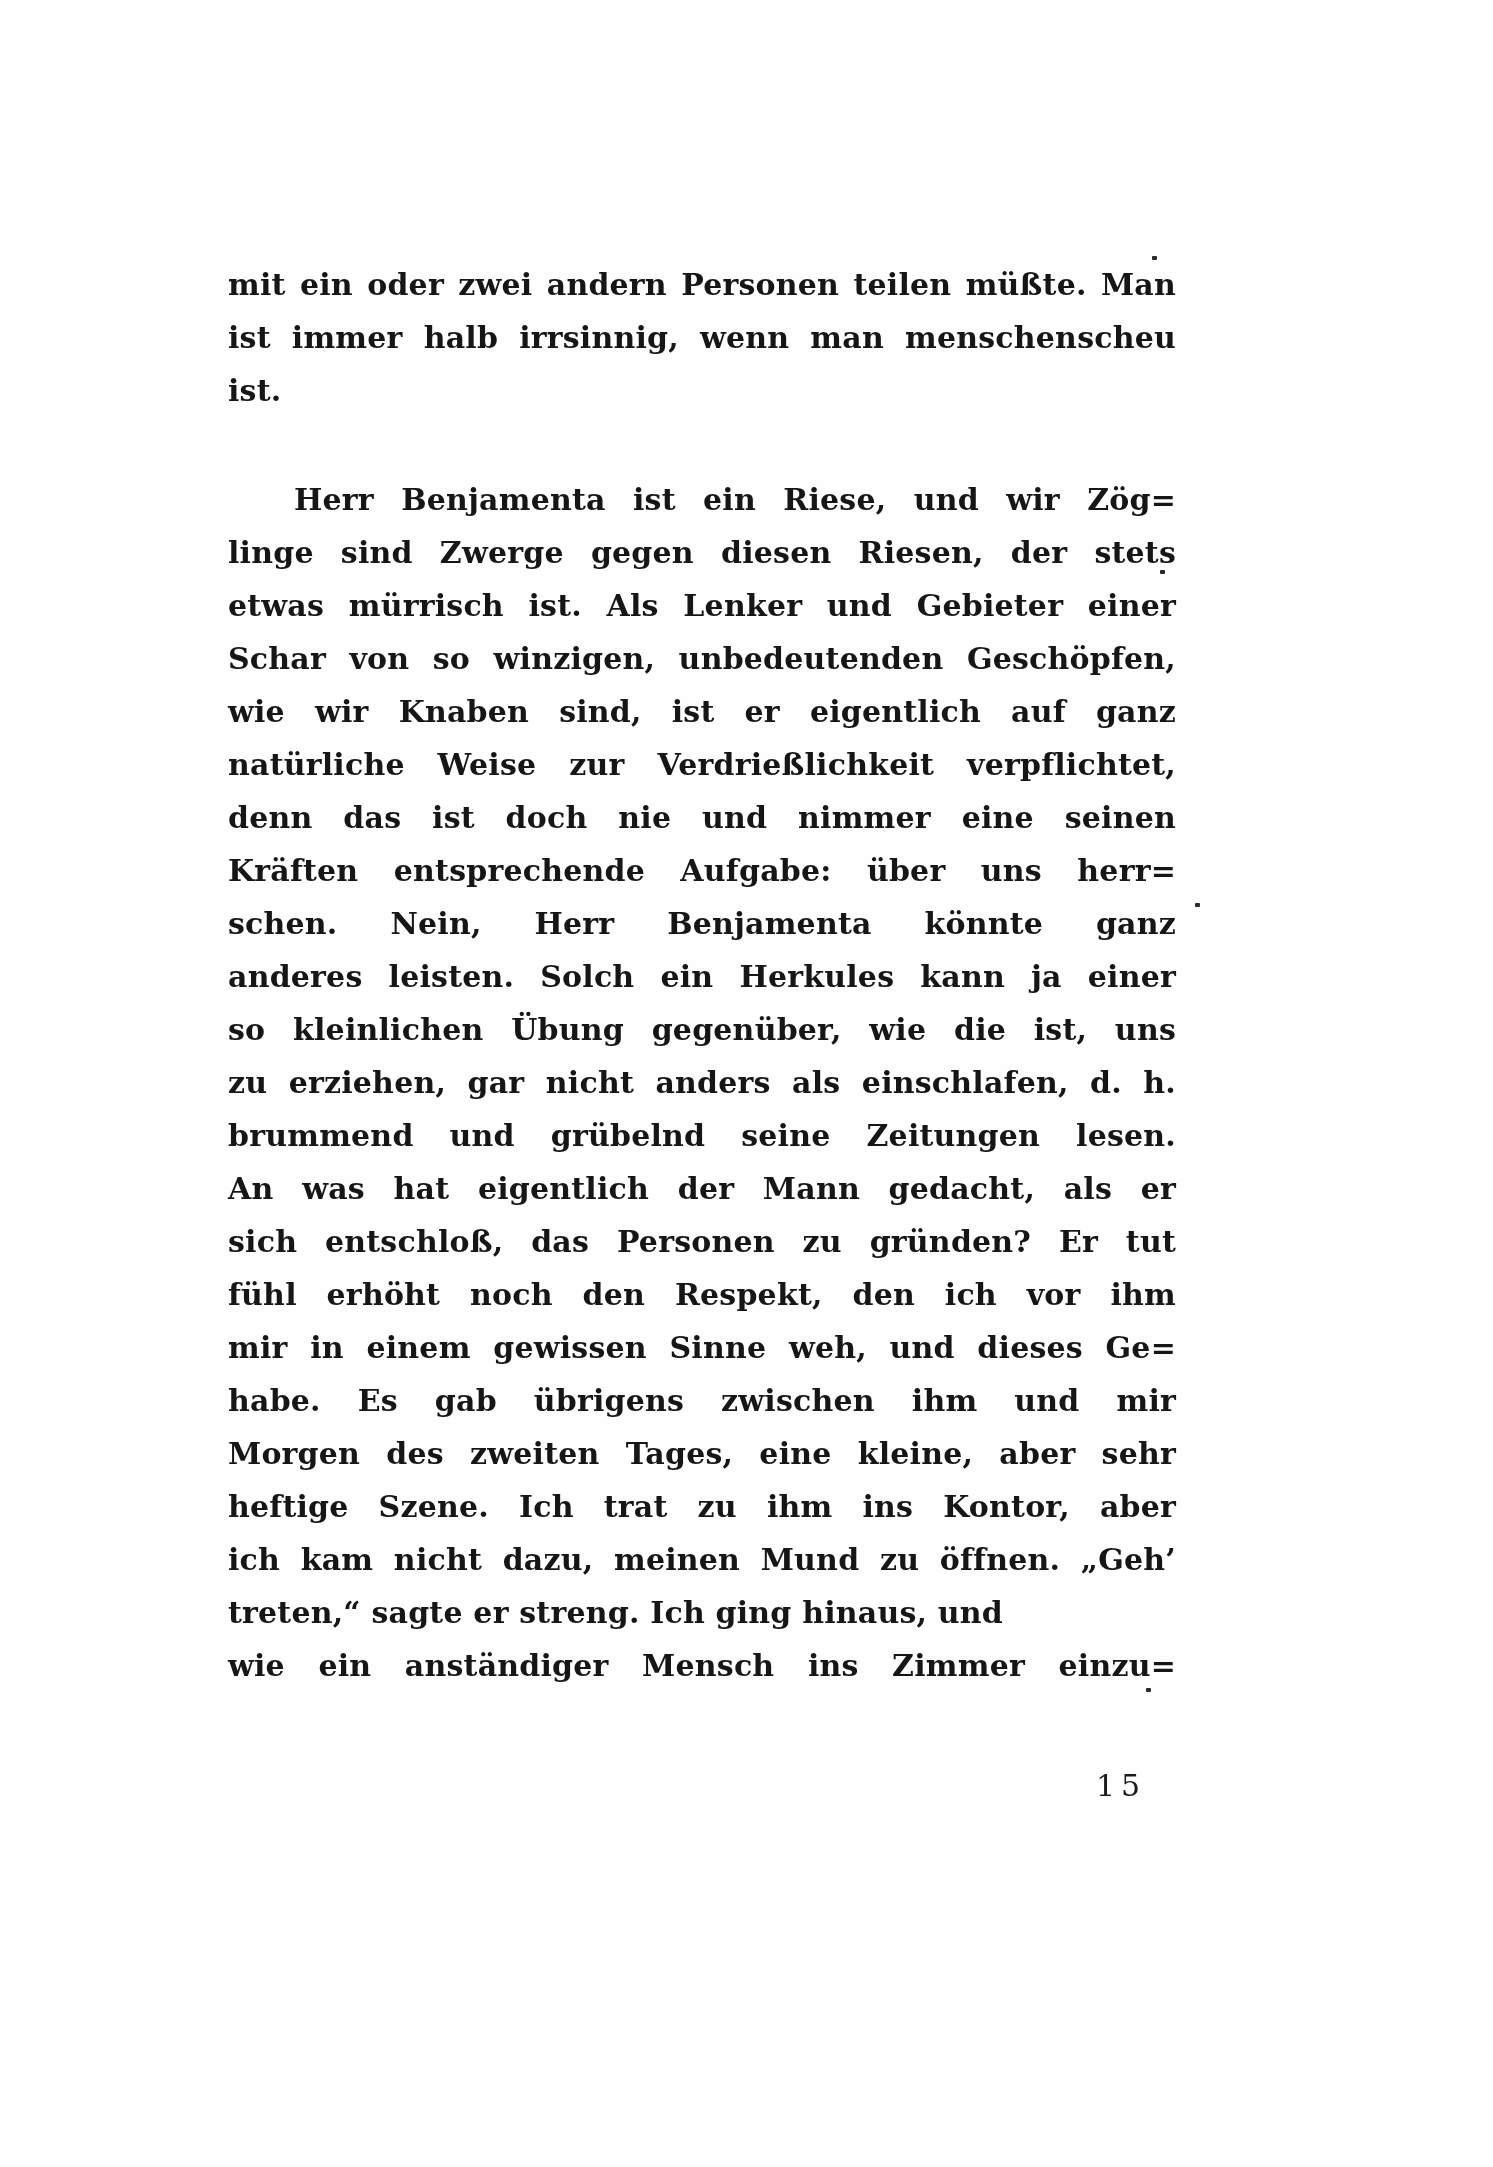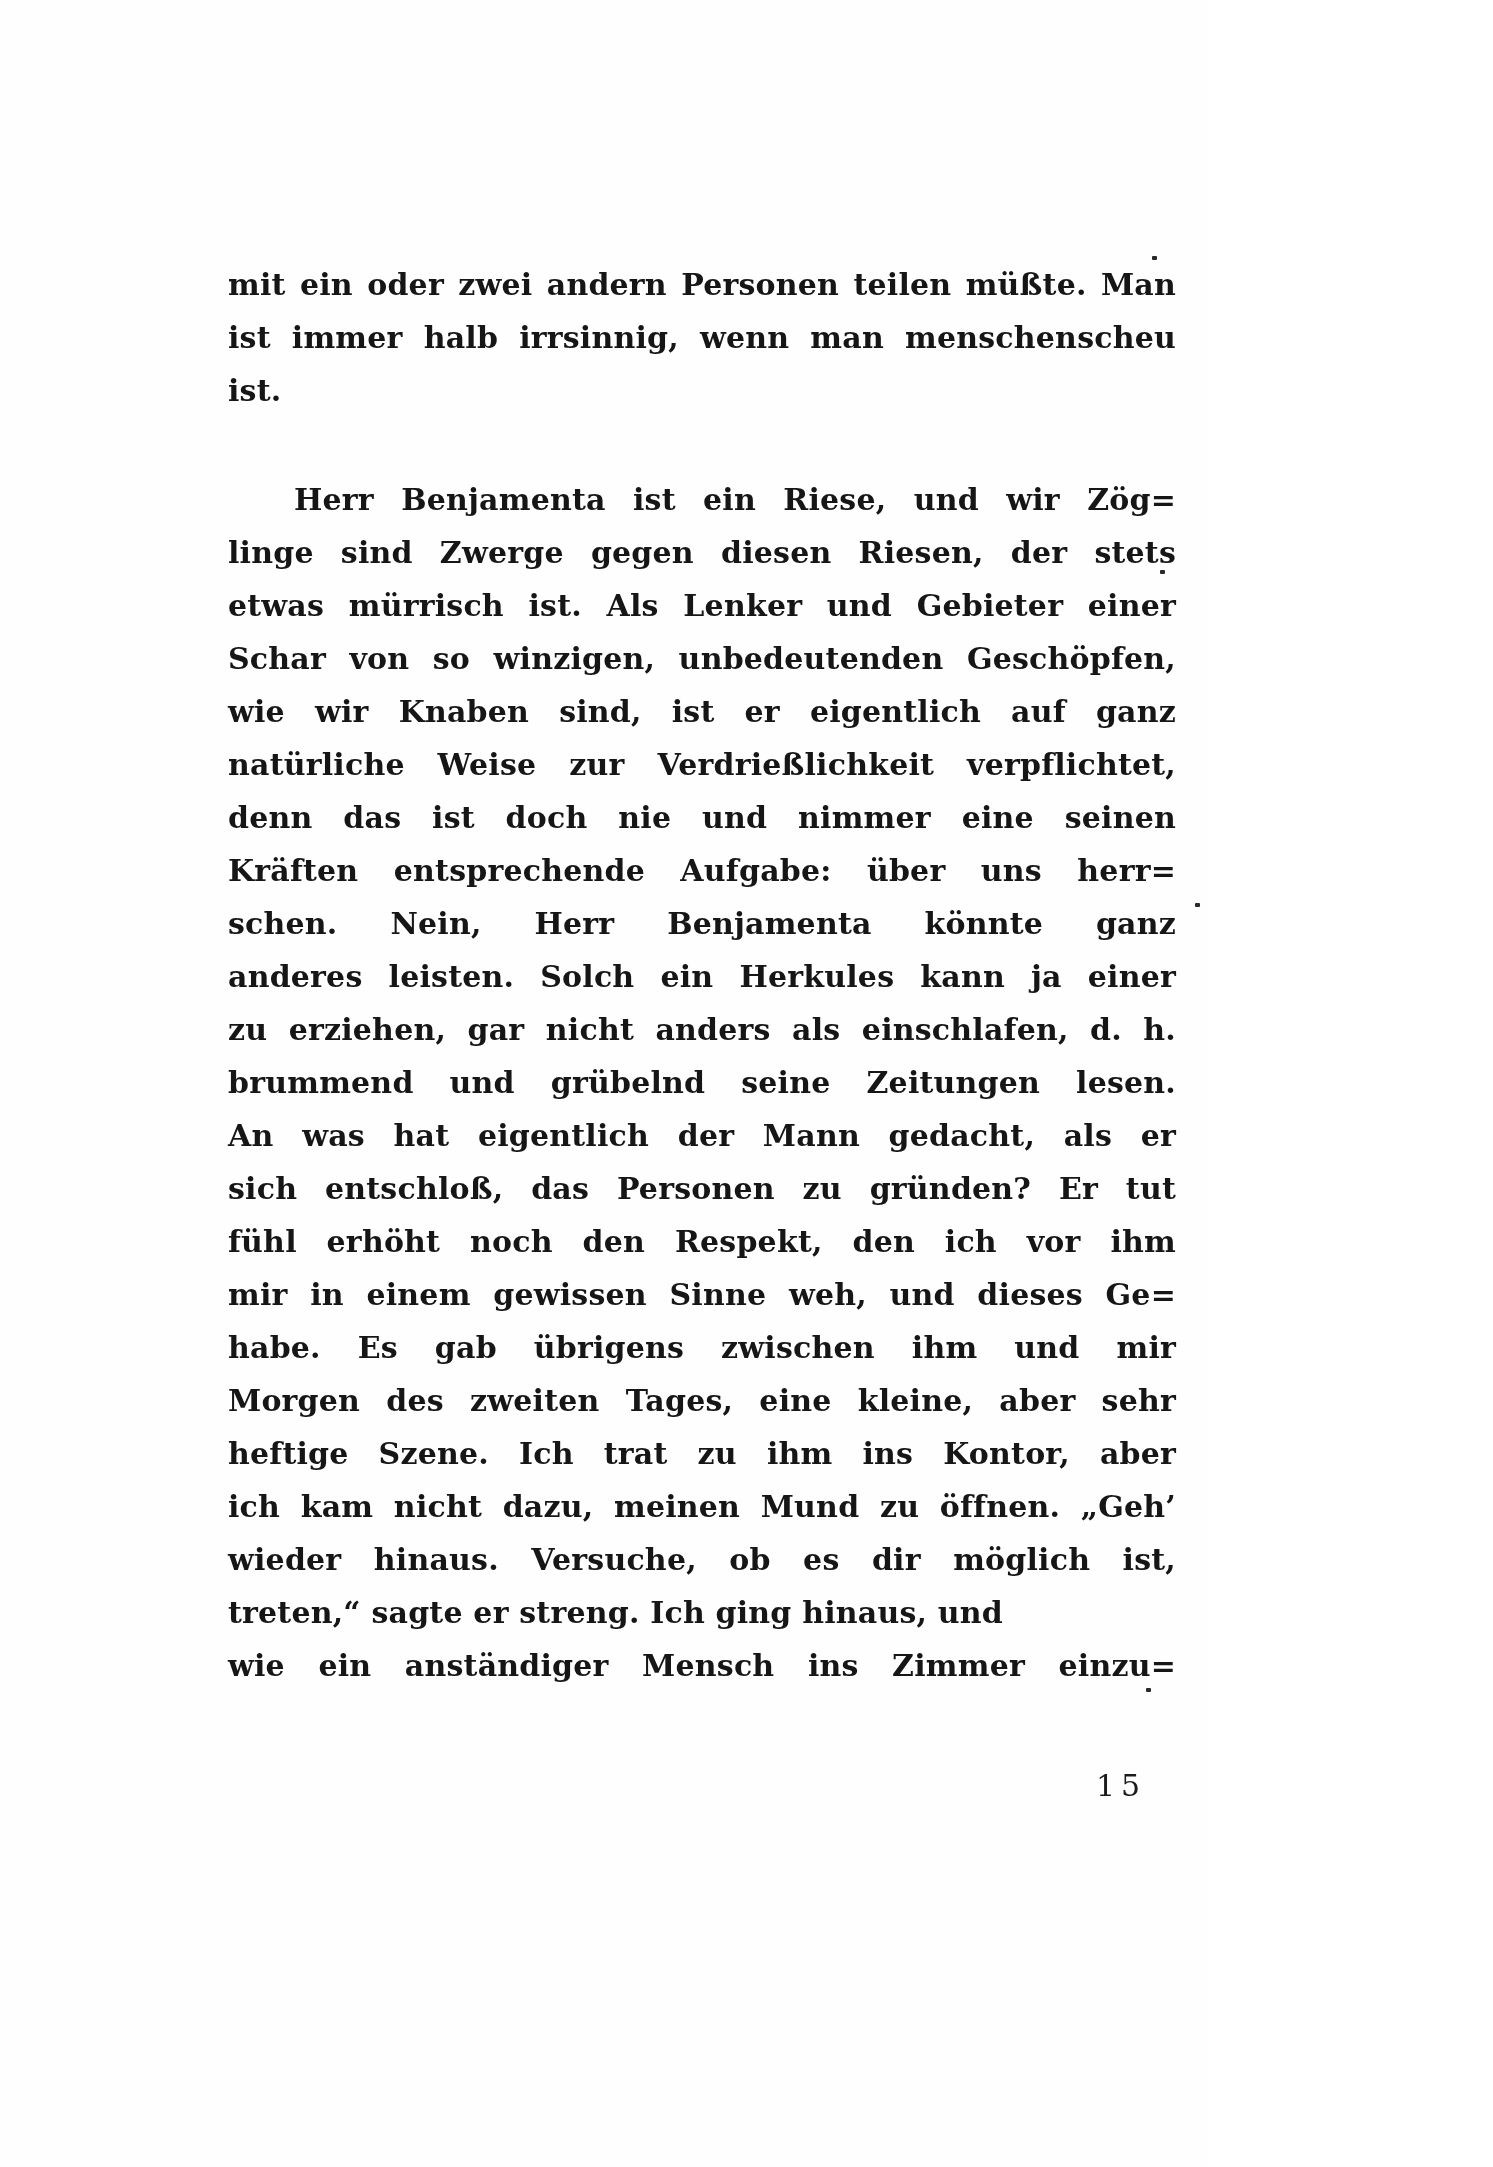--- a/index.html
+++ b/index.html
@@ -75,31 +75,31 @@
         <div class="line line-first">Herr Benjamenta ist ein Riese, und wir Zög=</div>
         <div class="line">linge sind Zwerge gegen diesen Riesen, der stets</div>
         <div class="line">etwas mürrisch ist. Als Lenker und Gebieter einer</div>
         <div class="line">Schar von so winzigen, unbedeutenden Geschöpfen,</div>
         <div class="line">wie wir Knaben sind, ist er eigentlich auf ganz</div>
         <div class="line">natürliche Weise zur Verdrießlichkeit verpflichtet,</div>
         <div class="line">denn das ist doch nie und nimmer eine seinen</div>
         <div class="line">Kräften entsprechende Aufgabe: über uns herr=</div>
         <div class="line">schen. Nein, Herr Benjamenta könnte ganz</div>
         <div class="line">anderes leisten. Solch ein Herkules kann ja einer</div>
+        <div class="line">so kleinlichen Übung gegenüber, wie die ist, uns</div>
         <div class="line">zu erziehen, gar nicht anders als einschlafen, d. h.</div>
         <div class="line">brummend und grübelnd seine Zeitungen lesen.</div>
         <div class="line">An was hat eigentlich der Mann gedacht, als er</div>
         <div class="line">sich entschloß, das Personen zu gründen? Er tut</div>
         <div class="line">fühl erhöht noch den Respekt, den ich vor ihm</div>
         <div class="line">mir in einem gewissen Sinne weh, und dieses Ge=</div>
         <div class="line">habe. Es gab übrigens zwischen ihm und mir</div>
         <div class="line">Morgen des zweiten Tages, eine kleine, aber sehr</div>
         <div class="line">heftige Szene. Ich trat zu ihm ins Kontor, aber</div>
         <div class="line">ich kam nicht dazu, meinen Mund zu öffnen. „Geh’</div>
-        <div class="line">wieder hinaus. Versuche, ob es dir möglich ist,</div>
         <div class="line line-last">treten,“ sagte er streng. Ich ging hinaus, und</div>
         <div class="line">wie ein anständiger Mensch ins Zimmer einzu=</div>
       </div>
     </div>
 
   <div class="page-number">15</div>
 
   <div class="speck" style="left:1236px; top:200px;"></div>
   <div class="speck" style="left:1152px; top:256px;"></div>
   <div class="speck" style="left:1233px; top:460px;"></div>

